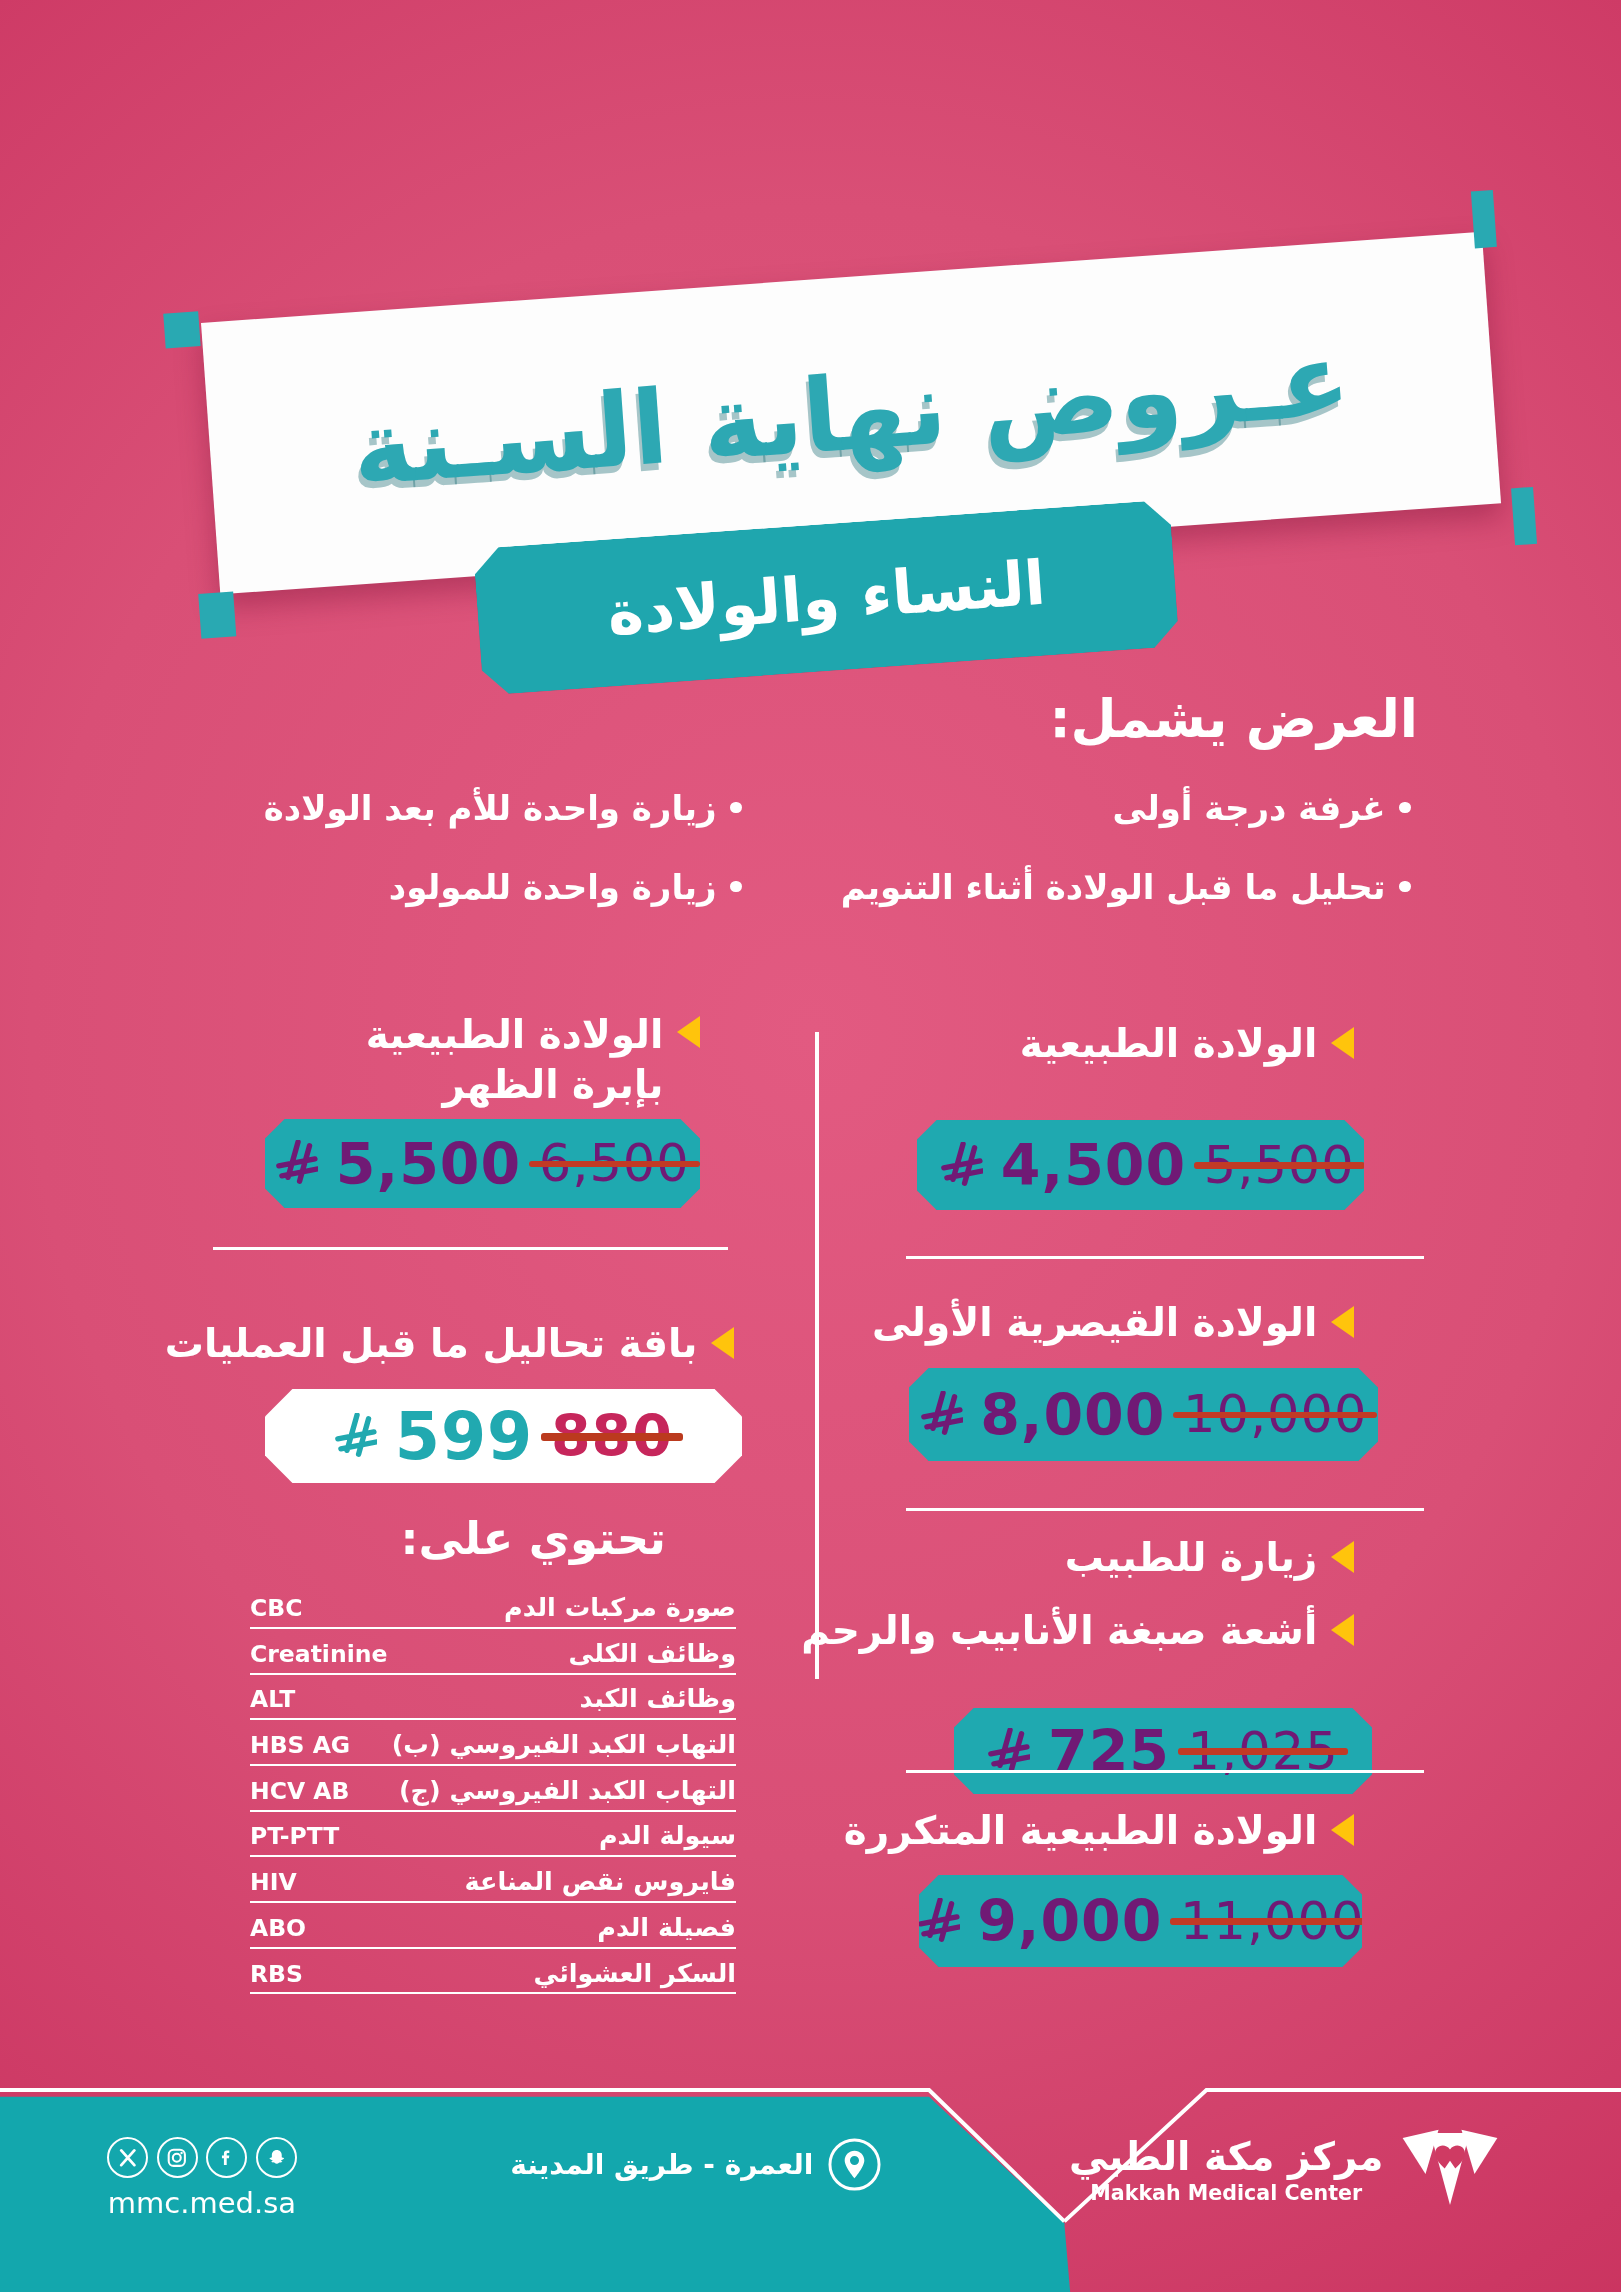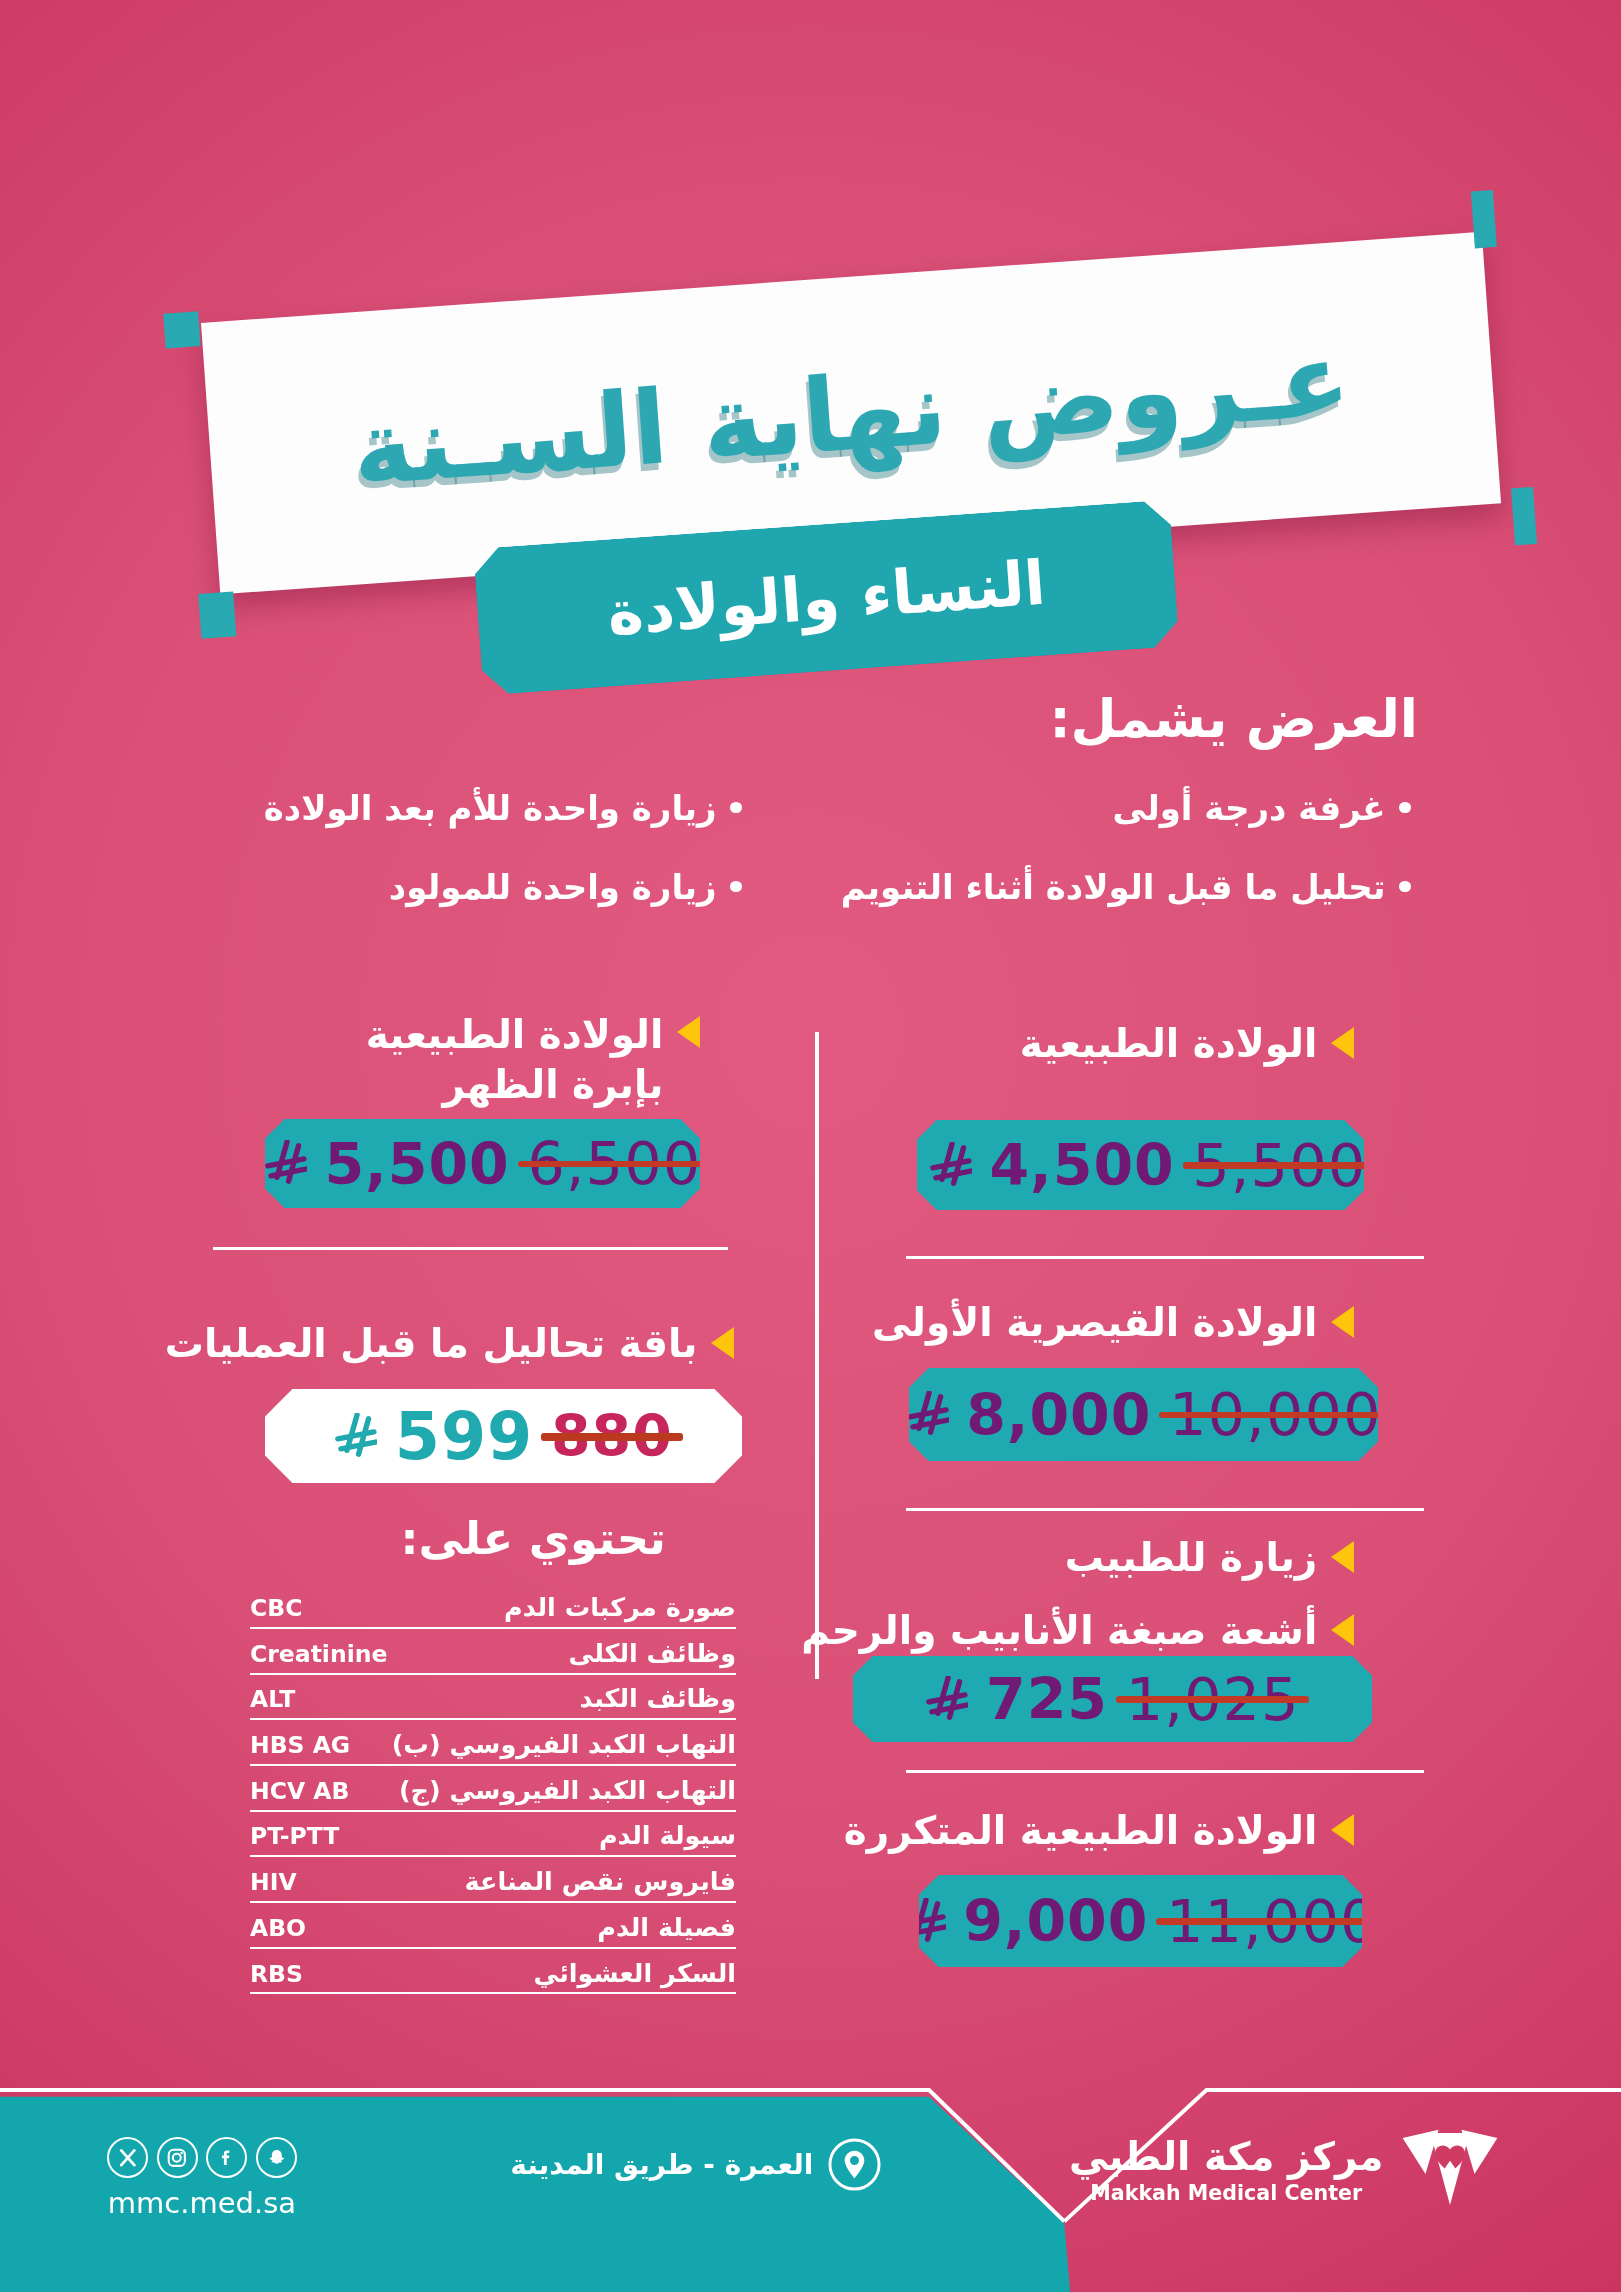--- a/index.html
+++ b/index.html
@@ -46,36 +46,36 @@
   .marker{width:0;height:0;border-top:16.7px solid transparent;border-bottom:16.7px solid transparent;border-right:23.5px solid #ffc40c;margin-top:5.9px;flex:0 0 auto;}
   .heading .two-line{display:flex;flex-direction:column;align-items:flex-start;line-height:1.28;}
   .price-box{
     position:absolute;display:flex;direction:ltr;align-items:center;justify-content:center;gap:17.6px;
     background:#1fa9b0;color:#701a75;
     clip-path:polygon(19.6px 0,calc(100% - 19.6px) 0,100% 19.6px,100% calc(100% - 19.6px),calc(100% - 19.6px) 100%,19.6px 100%,0 calc(100% - 19.6px),0 19.6px);
     box-shadow:0 5.9px 13.7px rgba(120,20,50,.25);
   }
   .price-box .sar{width:43px;height:47px;flex:0 0 auto;}
   .price-box .new{font-size:57px;font-weight:bold;letter-spacing:1px;}
-  .price-box .old{font-size:59px;font-weight:normal;position:relative;letter-spacing:1px;}
+  .price-box .old{font-size:51px;font-weight:normal;position:relative;letter-spacing:1px;}
   .price-box .old::after{content:"";position:absolute;left:-9.8px;right:-9.8px;top:calc(50% - 2.9px);height:6.9px;background:#c23a25;border-radius:2.9px;}
   .price-box.white{background:#fff;color:#21a9b0;clip-path:polygon(27.4px 0,calc(100% - 27.4px) 0,100% 27.4px,100% calc(100% - 27.4px),calc(100% - 27.4px) 100%,27.4px 100%,0 calc(100% - 27.4px),0 27.4px);}
   .price-box.white .new{font-size:65px;color:#21a9b0;}
   .price-box.white .old{font-size:57px;font-weight:bold;color:#c6265b;}
   .price-box.white .old::after{background:#bb3a1e;height:7.8px;}
   
   .r-h1{top:1021px;right:267px;}
   .r-box1{top:1120px;right:257px;width:433px;height:90px;padding-left:14px;}
   .r-div1{top:1256px;right:197px;width:518px;}
   .r-h2{top:1300px;right:267px;}
   .r-box2{top:1368px;right:243px;width:469px;height:93px;}
   .r-div2{top:1508px;right:197px;width:518px;}
   .r-h3a{top:1535px;right:267px;}
   .r-h3b{top:1592px;right:267px;margin-top:16px;}
-  .r-box3{top:1656px;right:249px;width:519px;height:86px;}
+  .r-box3{top:1708px;right:249px;width:418px;height:86px;}
   .r-div3{top:1770px;right:197px;width:518px;}
   .r-h4{top:1808px;right:267px;}
   .r-box4{top:1875px;right:259px;width:443px;height:92px;}
   
   .l-h1{top:1010px;right:921px;}
   .l-box1{top:1119px;right:921px;width:435px;height:89px;}
   .l-div1{top:1247px;right:893px;width:515px;}
   .l-h2{top:1321px;right:887px;}
   .l-box2{top:1389px;right:879px;width:477px;height:94px;}
   .l-contains{position:absolute;top:1512px;right:955px;direction:rtl;font-size:45px;font-weight:bold;color:#fff;}

